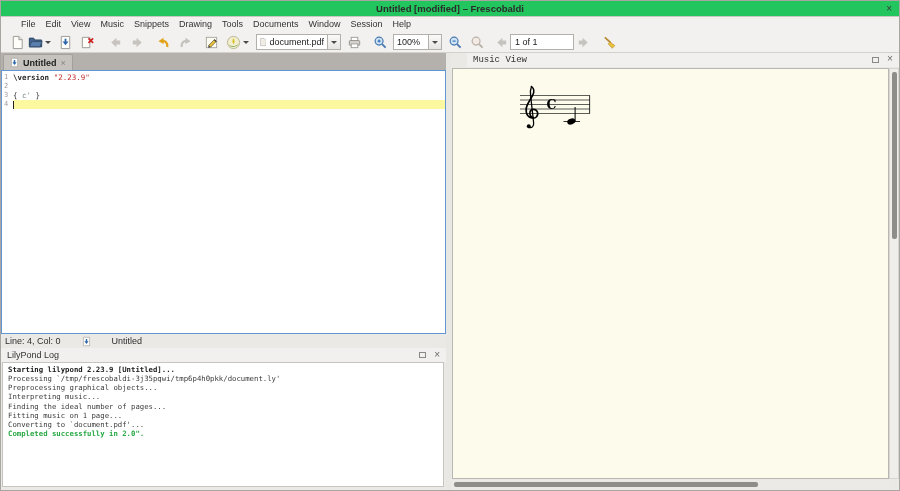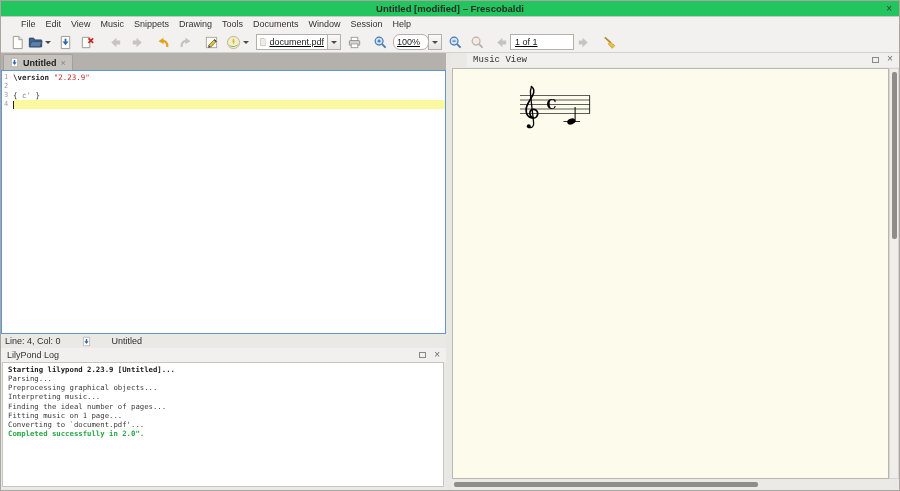--- a/index.html
+++ b/index.html
@@ -16,26 +16,26 @@
                      color:#2a2a2a; line-height:15px; }
   .win-close { position:absolute; right:7px; top:0; line-height:15px; font-size:10px; color:#3a3a3a; }
 
   
   .menubar { position:absolute; left:0; top:16px; right:0; height:15px; background:#f2f1ef;
              display:flex; align-items:center; padding-left:15px; }
   .menu-item { font-size:9px; color:#333; padding:0 5px; line-height:15px; }
 
   
   .toolbar { position:absolute; left:0; top:31px; right:0; height:21px; background:#f2f1ef;
-             border-bottom:1px solid #d4d1cd; display:flex; align-items:center; padding-left:7px;text-decoration:underline; }
+             border-bottom:1px solid #d4d1cd; display:flex; align-items:center; padding-left:7px; }
   .tbtn { width:18px; height:18px; display:flex; align-items:center; justify-content:center; flex:none; }
   .dd { width:8px; height:18px; display:flex; align-items:center; justify-content:center; flex:none; }
   .tri { width:0; height:0; border-left:3px solid transparent; border-right:3px solid transparent;
          border-top:3.5px solid #4a4a4a; }
-  .gap6{margin-left:6px;} .gap8{margin-left:8px;} .gap10{margin-left:10px;} .gap4{margin-left:4px;border-radius:7px;}
+  .gap6{margin-left:6px;} .gap8{margin-left:8px;} .gap10{margin-left:10px;} .gap4{margin-left:4px;}
   .combo { display:flex; align-items:center; height:16px; background:#fff; border:1px solid #b3b0ac;
            font-size:9px; color:#222; padding:0 3px; flex:none; }
   .combo-btn { width:14px; height:16px; border:1px solid #b3b0ac; margin-left:-1px; flex:none;
                background:linear-gradient(#fbfaf9,#e7e5e2); display:flex; align-items:center; justify-content:center; }
   .page-input { width:64px; height:16px; border:1px solid #b3b0ac; background:#fff; font-size:9px;
                 color:#222; padding-left:4px; font-family:"Liberation Sans",sans-serif; flex:none; }
 
   
   .left-pane { position:absolute; left:0; top:52px; width:445px; bottom:0; }
   .splitter { position:absolute; left:445px; top:52px; width:5px; bottom:0; background:#e9e7e4; }
@@ -305,21 +305,21 @@
     <div class="panel-header log-header">
       <span>LilyPond Log</span>
       <span class="panel-tools">
         <span class="float-btn"></span>
         <span class="panel-close">×</span>
       </span>
     </div>
 
     <div class="log-content">
       <div class="log-line">Starting lilypond 2.23.9 [Untitled]...</div>
-      <div class="log-line">Parsing...</div>
+      <div class="log-line">Processing `/tmp/frescobaldi-3j35pqwi/tmp6p4h0pkk/document.ly'</div>
       <div class="log-line">Preprocessing graphical objects...</div>
       <div class="log-line">Interpreting music...</div>
       <div class="log-line">Finding the ideal number of pages...</div>
       <div class="log-line">Fitting music on 1 page...</div>
       <div class="log-line">Converting to `document.pdf'...</div>
       <div class="log-line">Completed successfully in 2.0".</div>
     </div>
   </div>
 
   <div class="splitter"></div>

